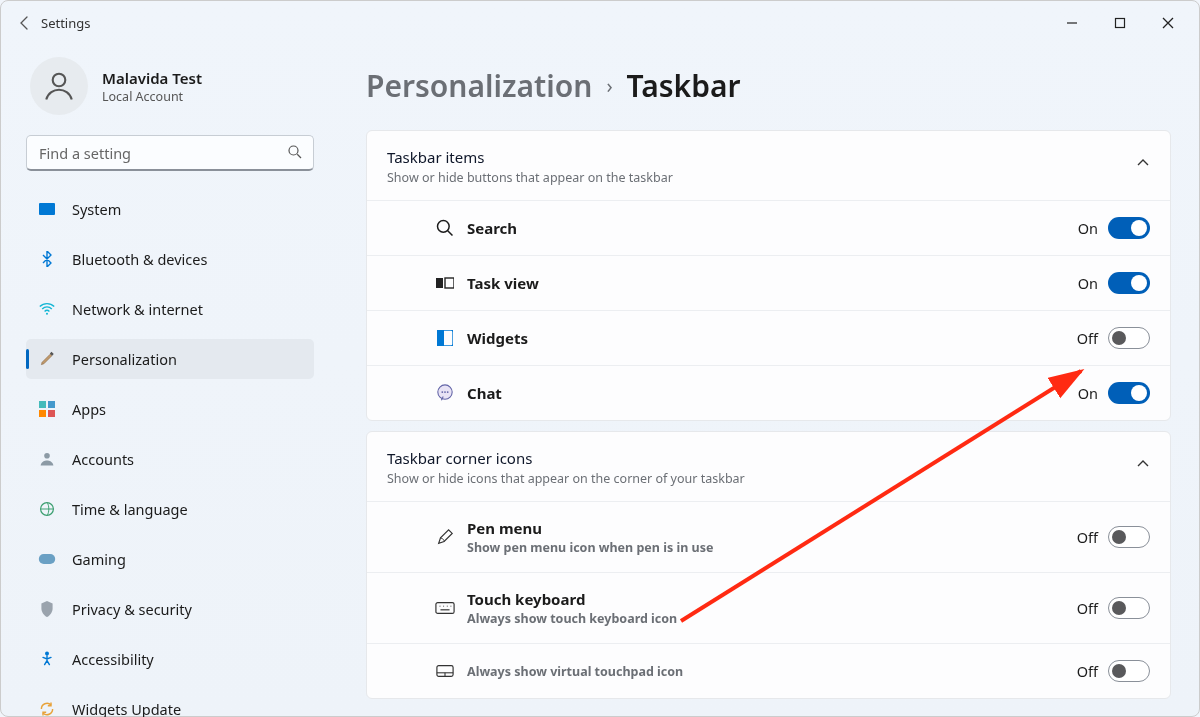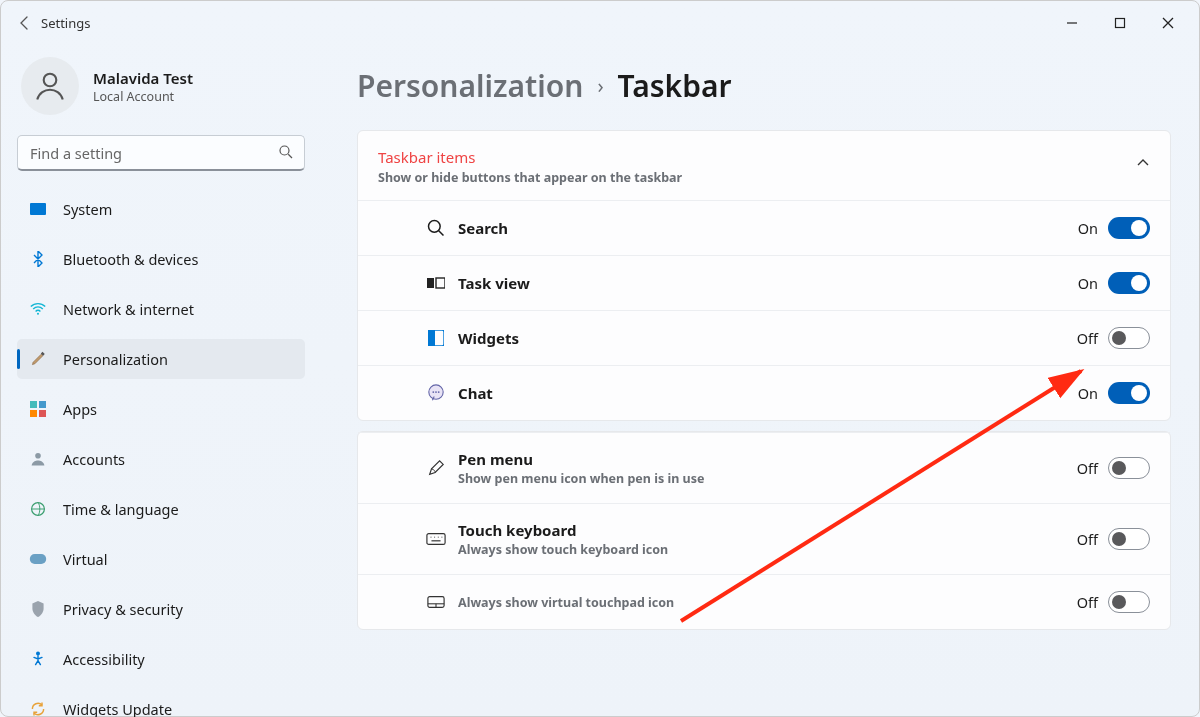--- a/index.html
+++ b/index.html
@@ -39,20 +39,21 @@
     gap: 2px;
   }
   .win-btn {
     width: 46px; height: 32px;
     display:flex;align-items:center;justify-content:center;
     color:#222;
   }
   .body {
     display:flex;
     height: calc(100% - 44px);
+    margin-left: 9px;
   }
   .sidebar {
     width: 320px;
     padding: 6px 16px 0 16px;
   }
   .user-row {
     display:flex;
     align-items:center;
     gap:14px;
     padding: 6px 4px 20px 4px;
@@ -128,22 +129,22 @@
   .card {
     background:#fdfdfe;
     border:1px solid #e6e8eb;
     border-radius:6px;
     margin-bottom: 10px;
   }
   .card-header {
     padding: 16px 54px 14px 20px;
     position:relative;
   }
-  .card-title { font-size:15px; color:#ef4444; font-weight:400;}
-  .card-sub { font-size:12.5px; color:#6b6f75; margin-top:2px;font-weight:bold;}
+  .card-title { font-size:15px; color:#0f172a; font-weight:400;}
+  .card-sub { font-size:12.5px; color:#6b6f75; margin-top:2px;}
   .chev {
     position:absolute; right:20px; top:22px; color:#333;
   }
   .row {
     border-top:1px solid #eceef1;
     padding: 16px 20px;
     display:flex;
     align-items:center;
   }
   .row-icon {
@@ -292,21 +293,21 @@
               </svg>
           </span>
           <span>Time &amp; language</span>
         </div>
         <div class="nav-item">
           <span class="nav-icon">
             <svg width="18" height="14" viewBox="0 0 22 14">
                 <rect x="1" y="1" width="20" height="12" rx="6" fill="#6aa0c4"></rect>
               </svg>
           </span>
-          <span>Virtual</span>
+          <span>Gaming</span>
         </div>
         <div class="nav-item">
           <span class="nav-icon">
             <svg width="14" height="16" viewBox="0 0 16 20">
                 <path d="M8 0l7 3v6c0 5-3 9-7 11-4-2-7-6-7-11V3z" fill="#9aa3ad"></path>
               </svg>
           </span>
           <span>Privacy &amp; security</span>
         </div>
         <div class="nav-item">
@@ -402,20 +403,29 @@
           </span>
           <div class="row-texts">
               <div class="row-label">Chat</div>
             </div>
           <span class="state">On</span>
           <div class="toggle on"></div>
         </div>
       </div>
 
       <div class="card">
+        <div class="card-header">
+          <div class="card-title">Taskbar corner icons</div>
+          <div class="card-sub">Show or hide icons that appear on the corner of your taskbar</div>
+          <span class="chev">
+            <svg width="14" height="14" viewBox="0 0 14 14">
+                <path d="M2 9l5-5 5 5" stroke="#333" stroke-width="1.4" fill="none"></path>
+              </svg>
+          </span>
+        </div>
 
         <div class="row">
           <span class="row-icon">
             <svg width="18" height="18" viewBox="0 0 20 20">
                 <path d="M3 17l2-6L14 2l4 4-9 9-6 2z" stroke="#333" stroke-width="1.3" fill="none"></path>
                 <path d="M5 11c3 1 4 2 4 4" stroke="#333" stroke-width="1" fill="none"></path>
               </svg>
           </span>
           <div class="row-texts">
             <div class="row-label">Pen menu</div>

